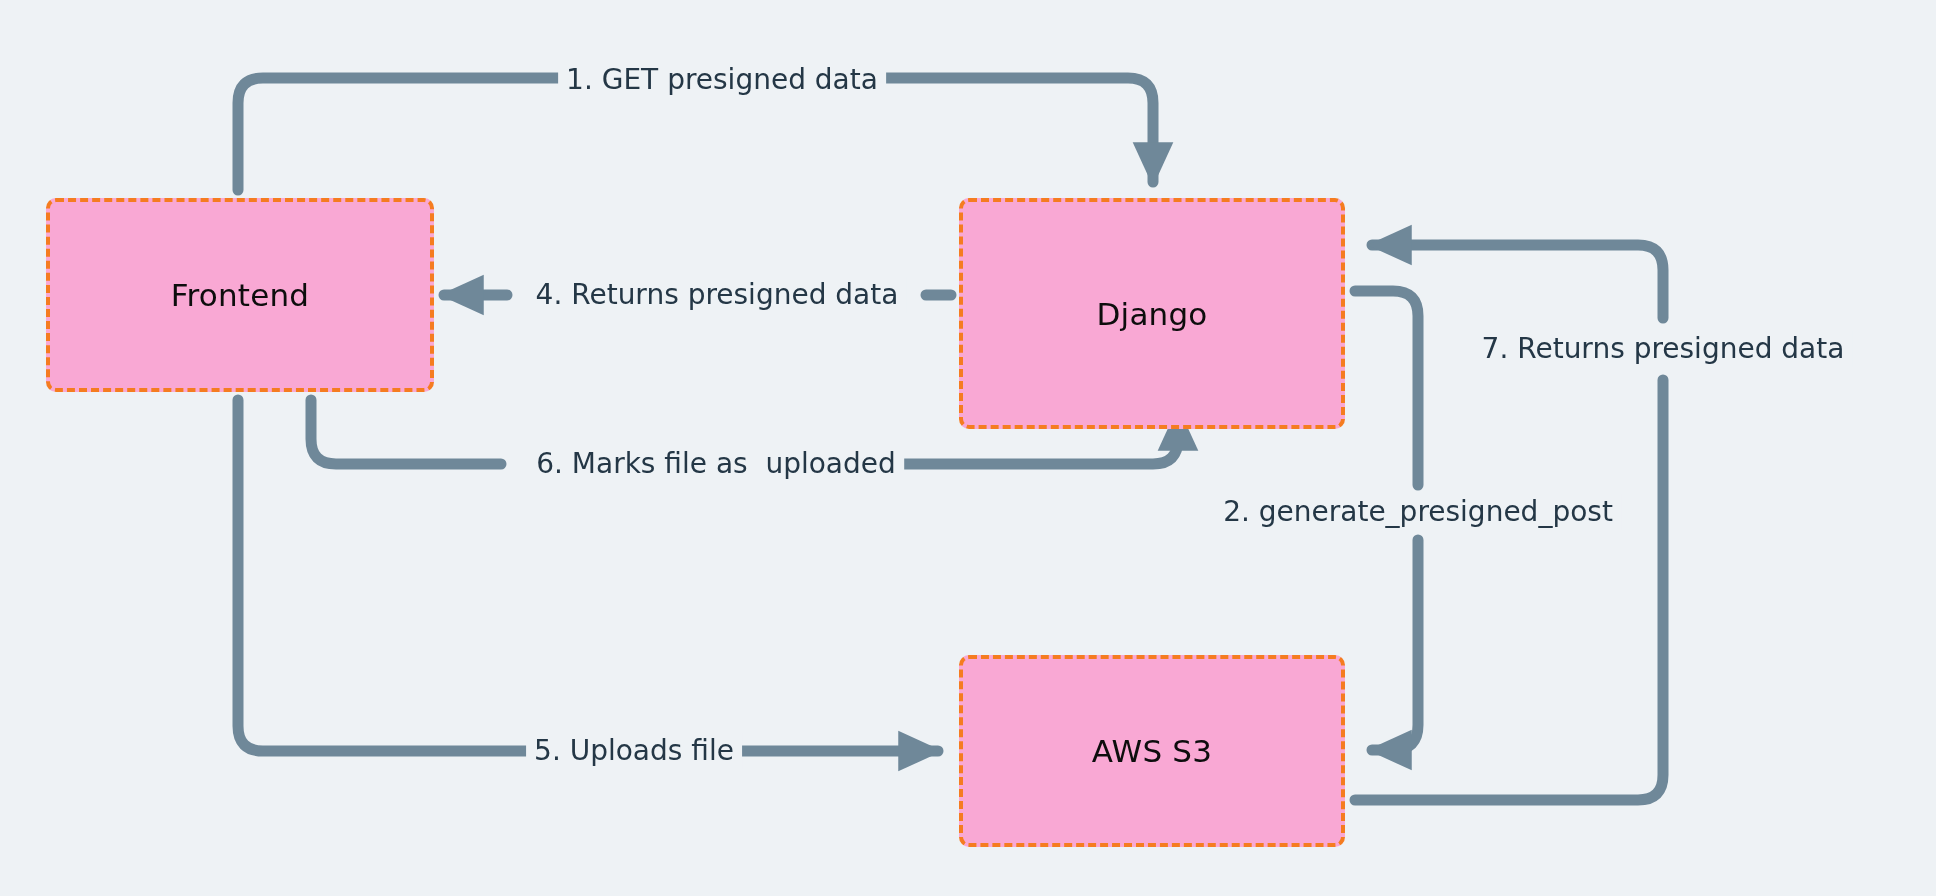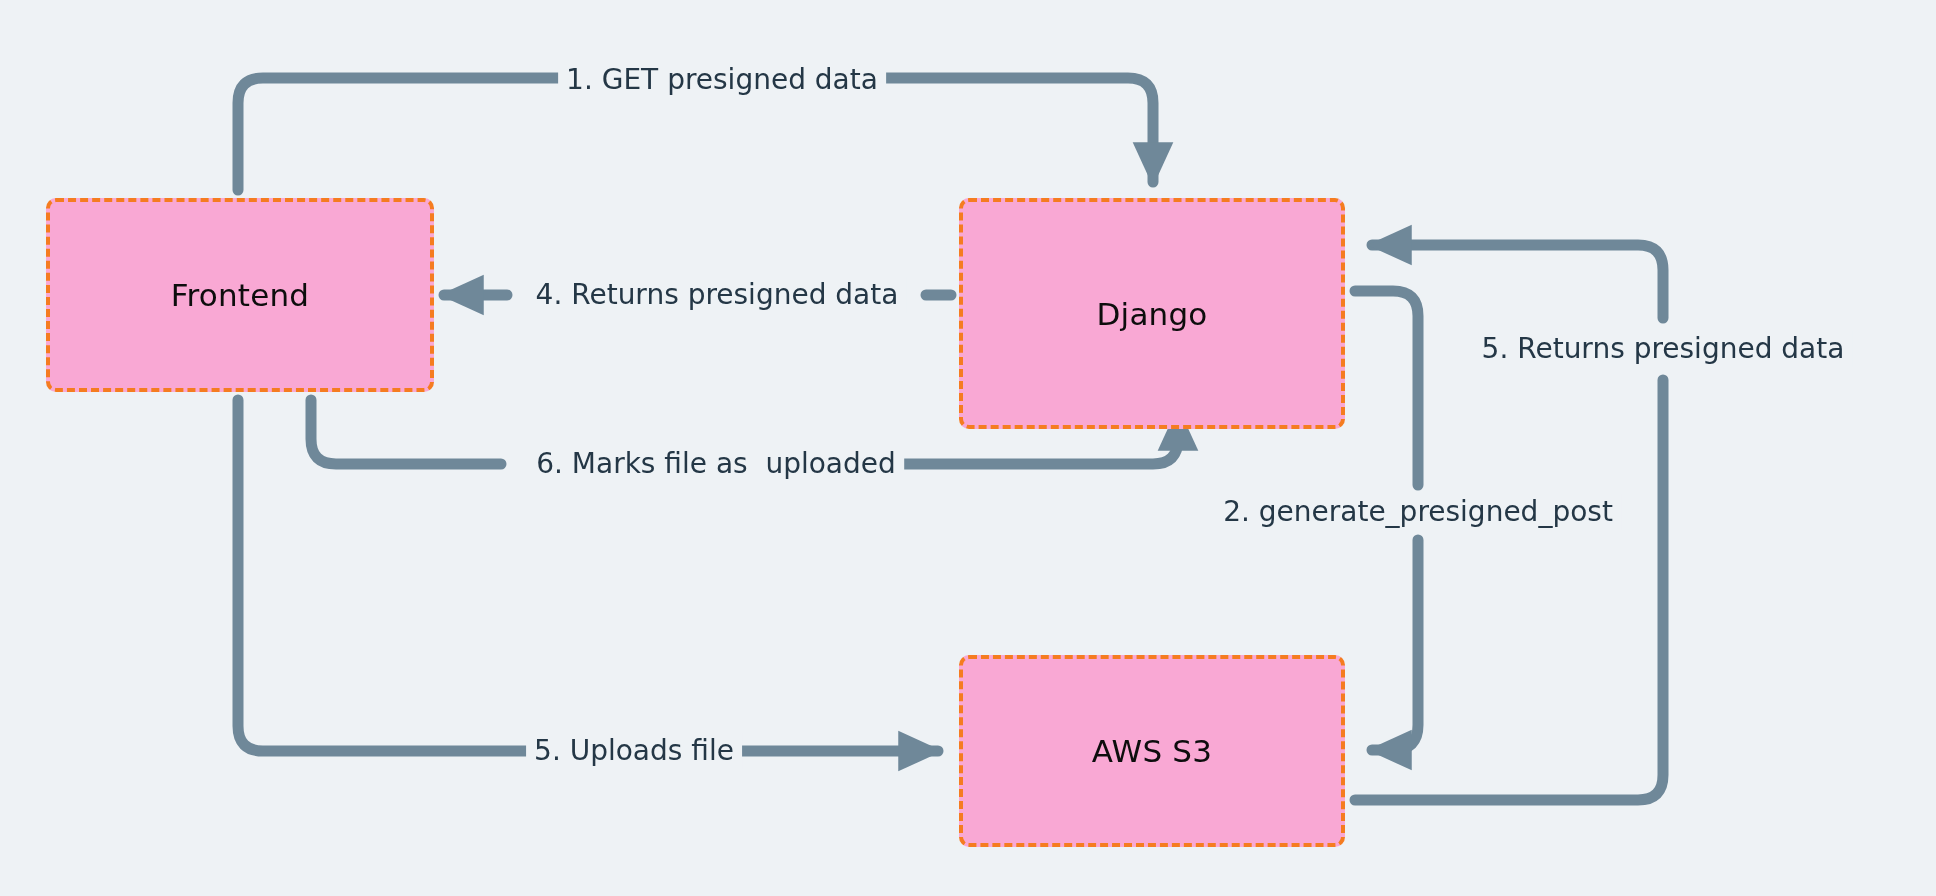--- a/index.html
+++ b/index.html
@@ -104,17 +104,17 @@
   </div>
 
   <div class="edge-label" style="left:722px; top:80px;">1. GET presigned data</div>
 
   <div class="edge-label" style="left:717px; top:295px;">4. Returns presigned data</div>
 
   <div class="edge-label" style="left:716px; top:464px;">6. Marks file as  uploaded</div>
 
   <div class="edge-label" style="left:1418px; top:512px;">2. generate_presigned_post</div>
 
-  <div class="edge-label" style="left:1663px; top:349px;">5. Returns presigned data</div>
+  <div class="edge-label" style="left:1663px; top:349px;">7. Returns presigned data</div>
 
   <div class="edge-label" style="left:634px; top:751px;">5. Uploads file</div>
 
 </div>
 
 </body></html>

